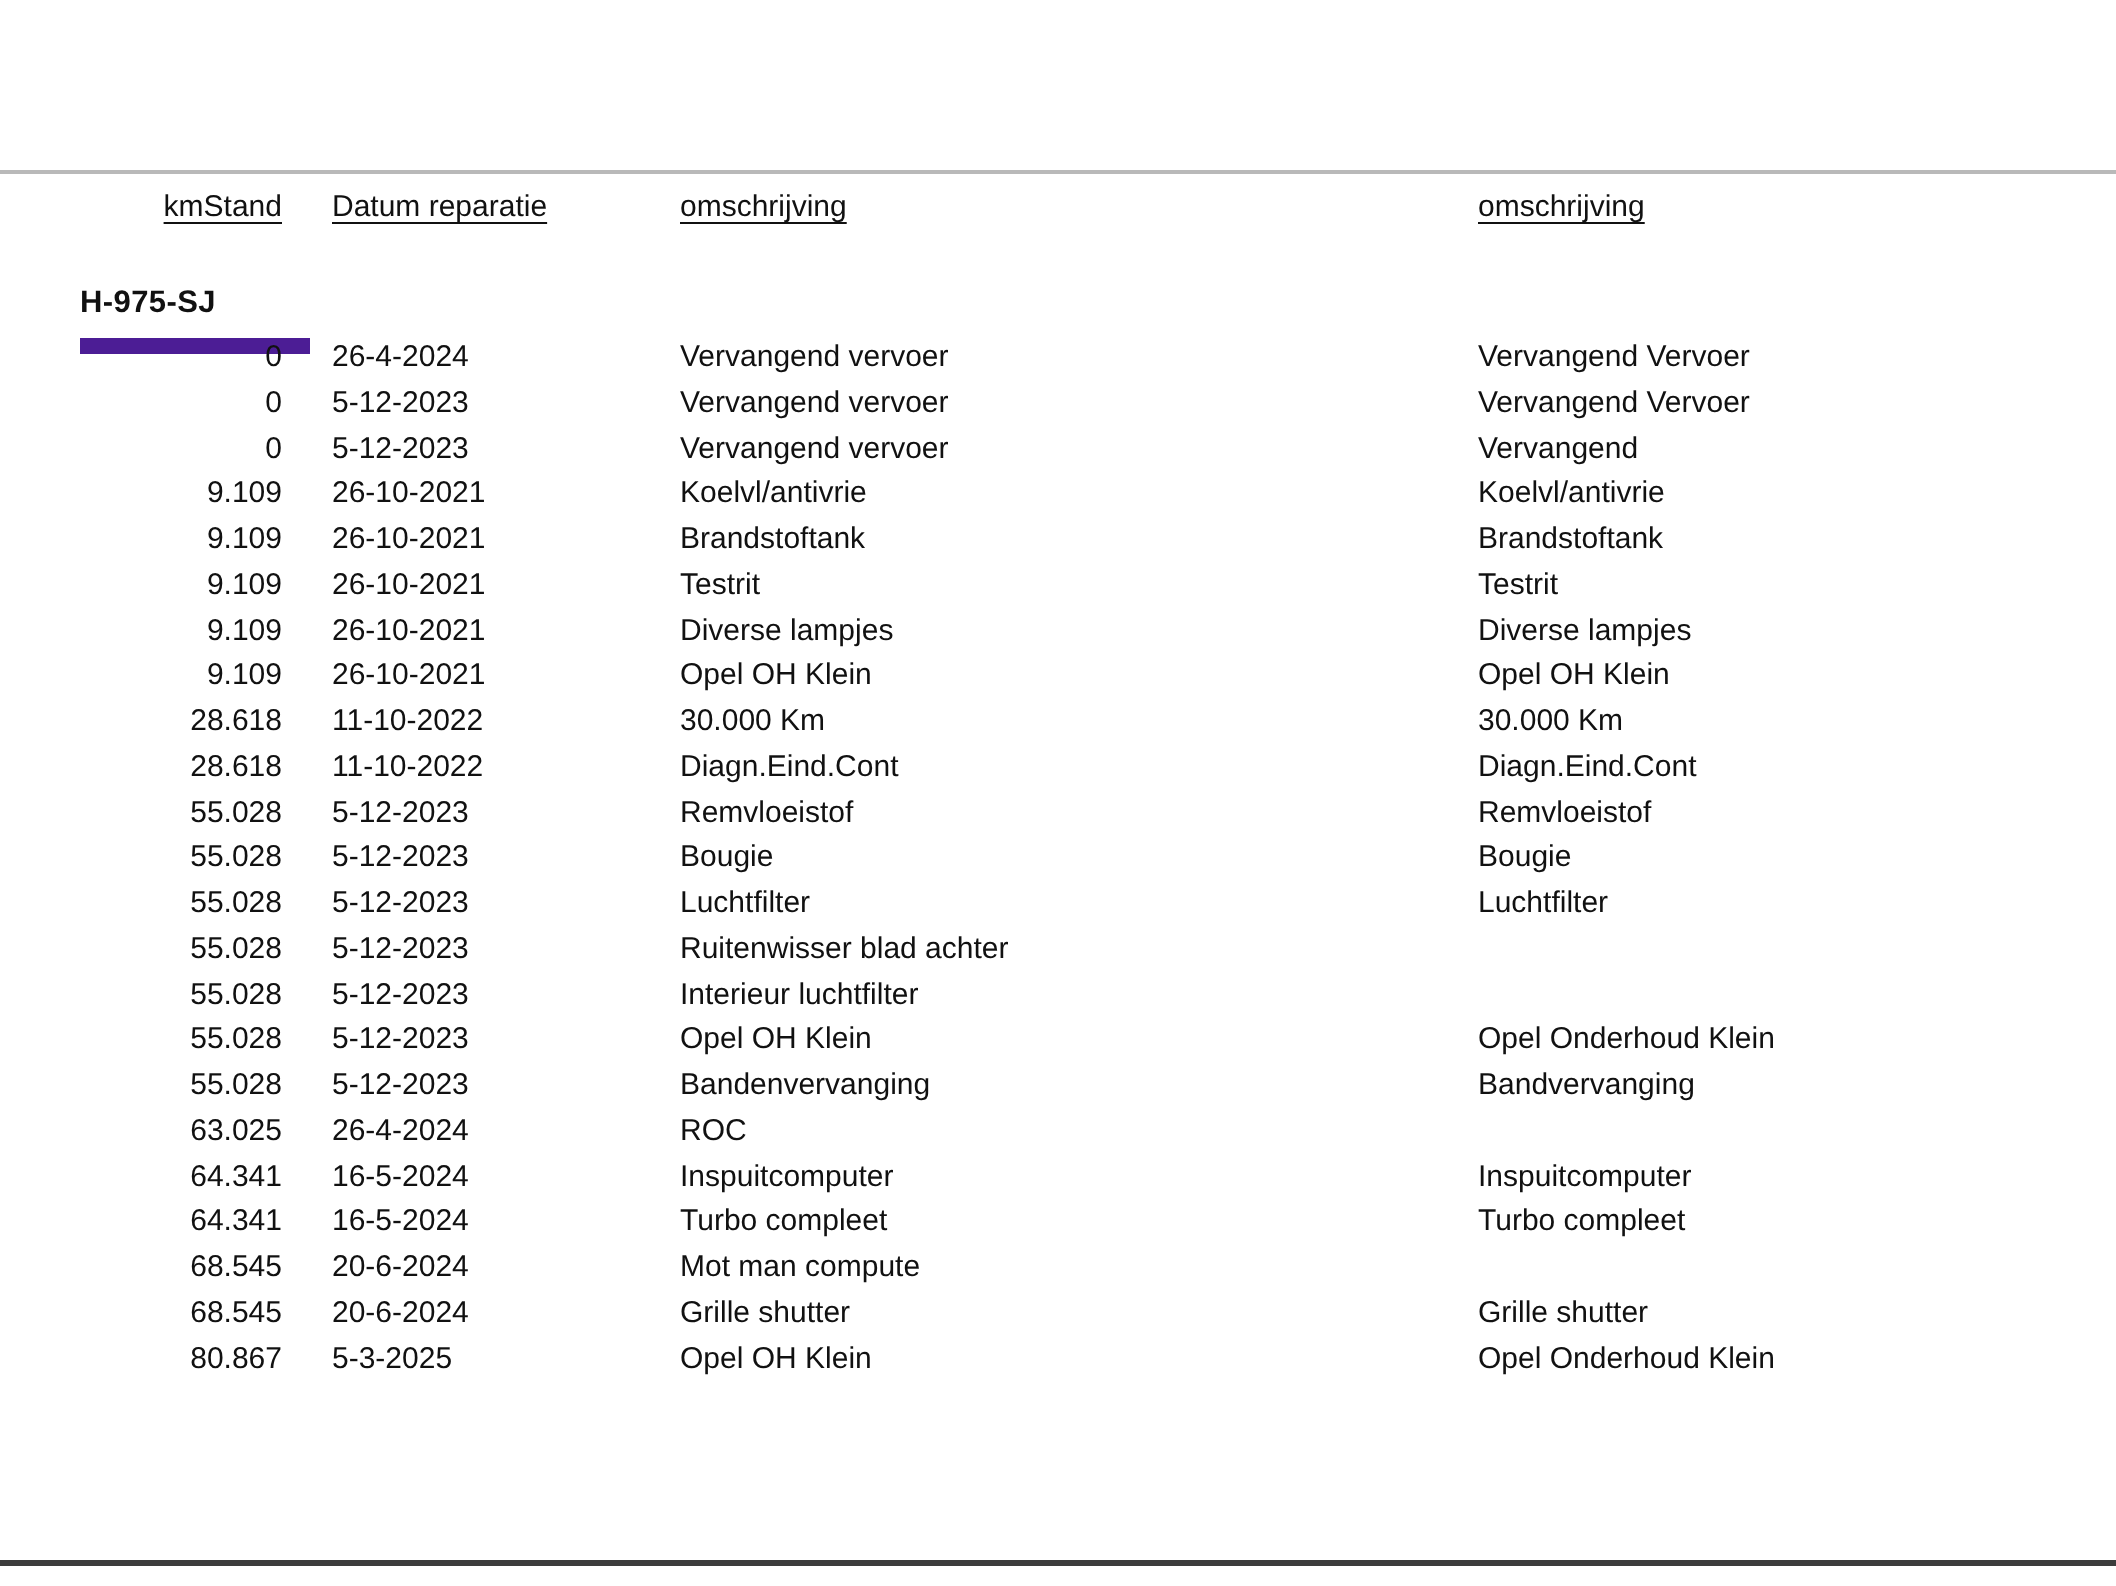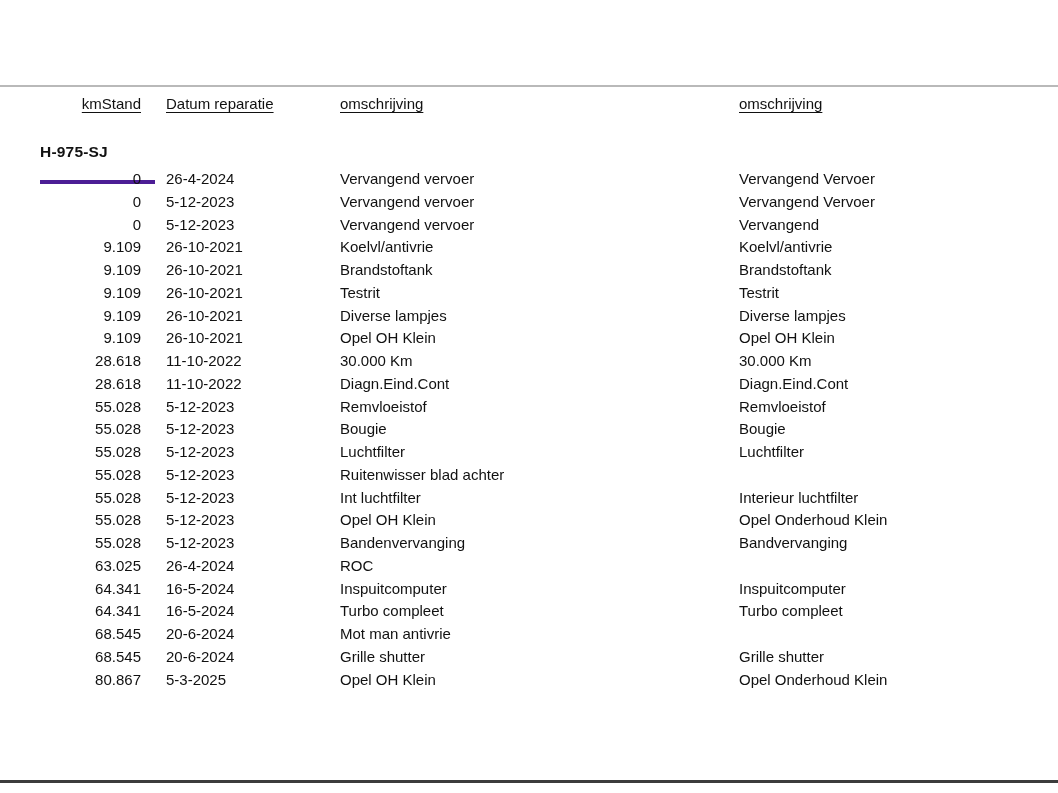--- a/index.html
+++ b/index.html
@@ -51,22 +51,22 @@
   }
   .header-row .hdr-txt {
     text-decoration: underline;
     text-underline-offset: 3px;
   }
   .plate-block {
     position: absolute;
     left: 40px;
     top: 143px;
     width: 115px;
-    border-bottom: 4px solid #4c1d95;
-    padding-bottom: 19px;
+    border-bottom: 8px solid #4c1d95;
+    padding-bottom: 8px;
   }
   .plate {
     font-size: 15.5px;
     font-weight: bold;
     letter-spacing: 0.2px;
   }
   .rows-block {
     position: absolute;
     left: 40px;
     top: 168px;
@@ -184,21 +184,20 @@
         <div>Luchtfilter</div>
       </div>
       <div class="grid-row">
         <div class="cell-km">55.028</div>
         <div>5-12-2023</div>
         <div>Ruitenwisser blad achter</div>
       </div>
       <div class="grid-row">
         <div class="cell-km">55.028</div>
         <div>5-12-2023</div>
-        <div>Int luchtfilter</div>
         <div>Interieur luchtfilter</div>
       </div>
       <div class="grid-row">
         <div class="cell-km">55.028</div>
         <div>5-12-2023</div>
         <div>Opel OH Klein</div>
         <div>Opel Onderhoud Klein</div>
       </div>
       <div class="grid-row">
         <div class="cell-km">55.028</div>
@@ -219,21 +218,21 @@
       </div>
       <div class="grid-row">
         <div class="cell-km">64.341</div>
         <div>16-5-2024</div>
         <div>Turbo compleet</div>
         <div>Turbo compleet</div>
       </div>
       <div class="grid-row">
         <div class="cell-km">68.545</div>
         <div>20-6-2024</div>
-        <div>Mot man antivrie</div>
+        <div>Mot man compute</div>
       </div>
       <div class="grid-row">
         <div class="cell-km">68.545</div>
         <div>20-6-2024</div>
         <div>Grille shutter</div>
         <div>Grille shutter</div>
       </div>
       <div class="grid-row">
         <div class="cell-km">80.867</div>
         <div>5-3-2025</div>

